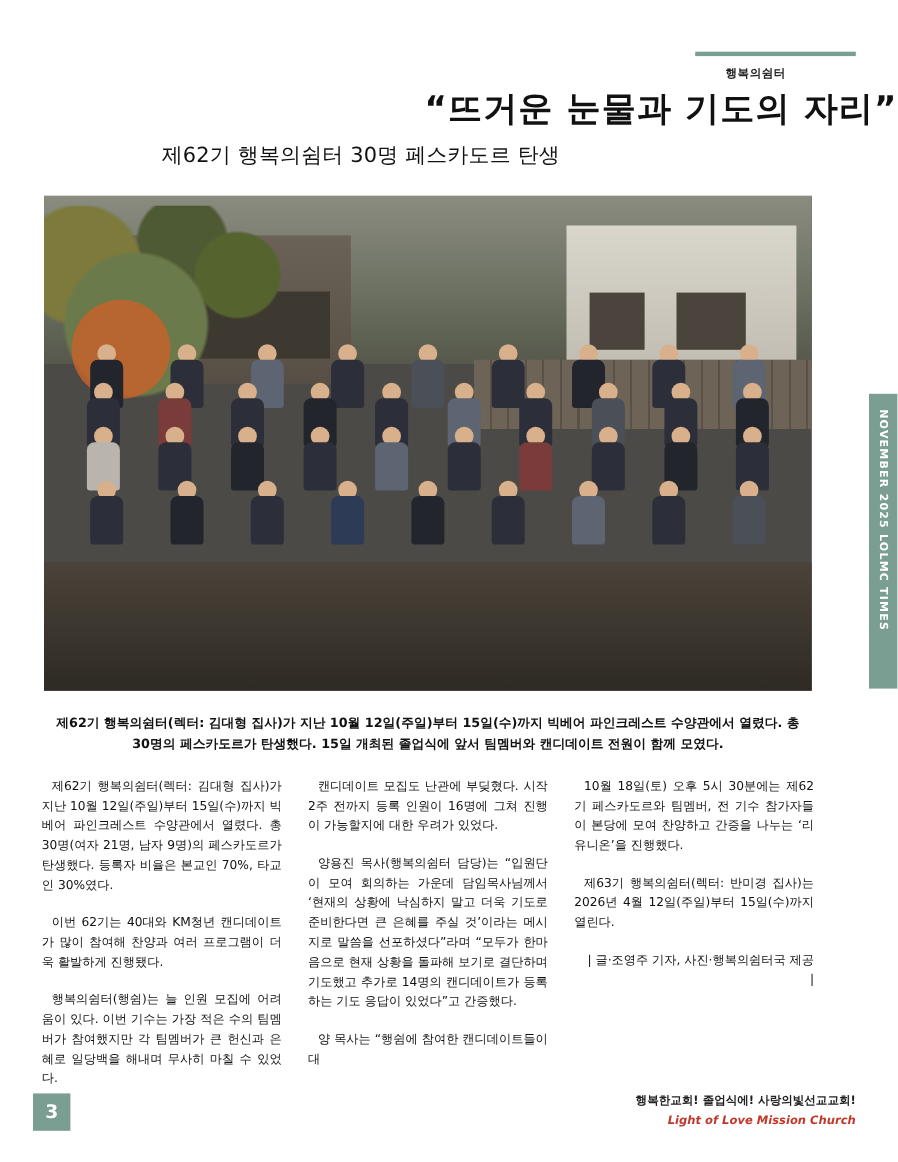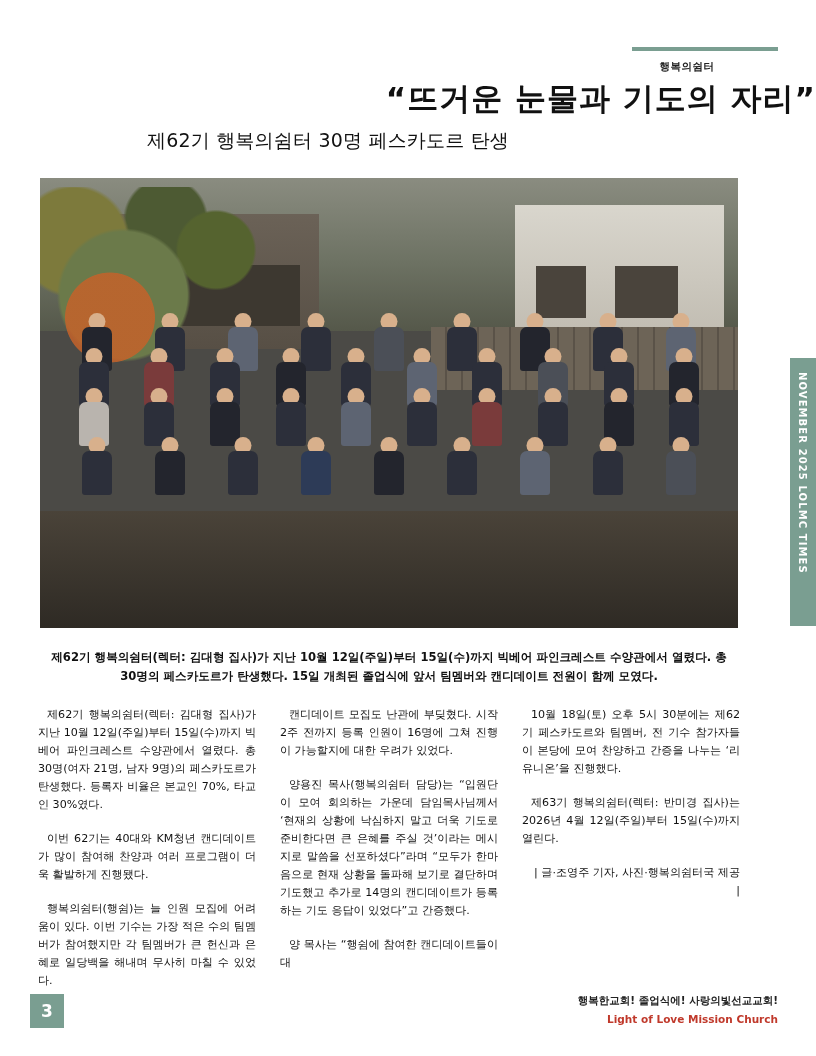--- a/index.html
+++ b/index.html
@@ -211,20 +211,21 @@
     color: #222;
     text-align: right;
   }
   .footer-line2 {
     position: absolute;
     right: 38px; bottom: 31px;
     font-size: 10.5px;
     font-weight: bold;
     color: #c0392b;
     text-align: right;
+    font-style: italic;
   }
 </style>
 </head>
 <body>
 
 <div class="top-rule"></div>
 <div class="section-label">행복의쉼터</div>
 
 <div class="side-tab">
   <span>NOVEMBER 2025 LOLMC TIMES</span>

